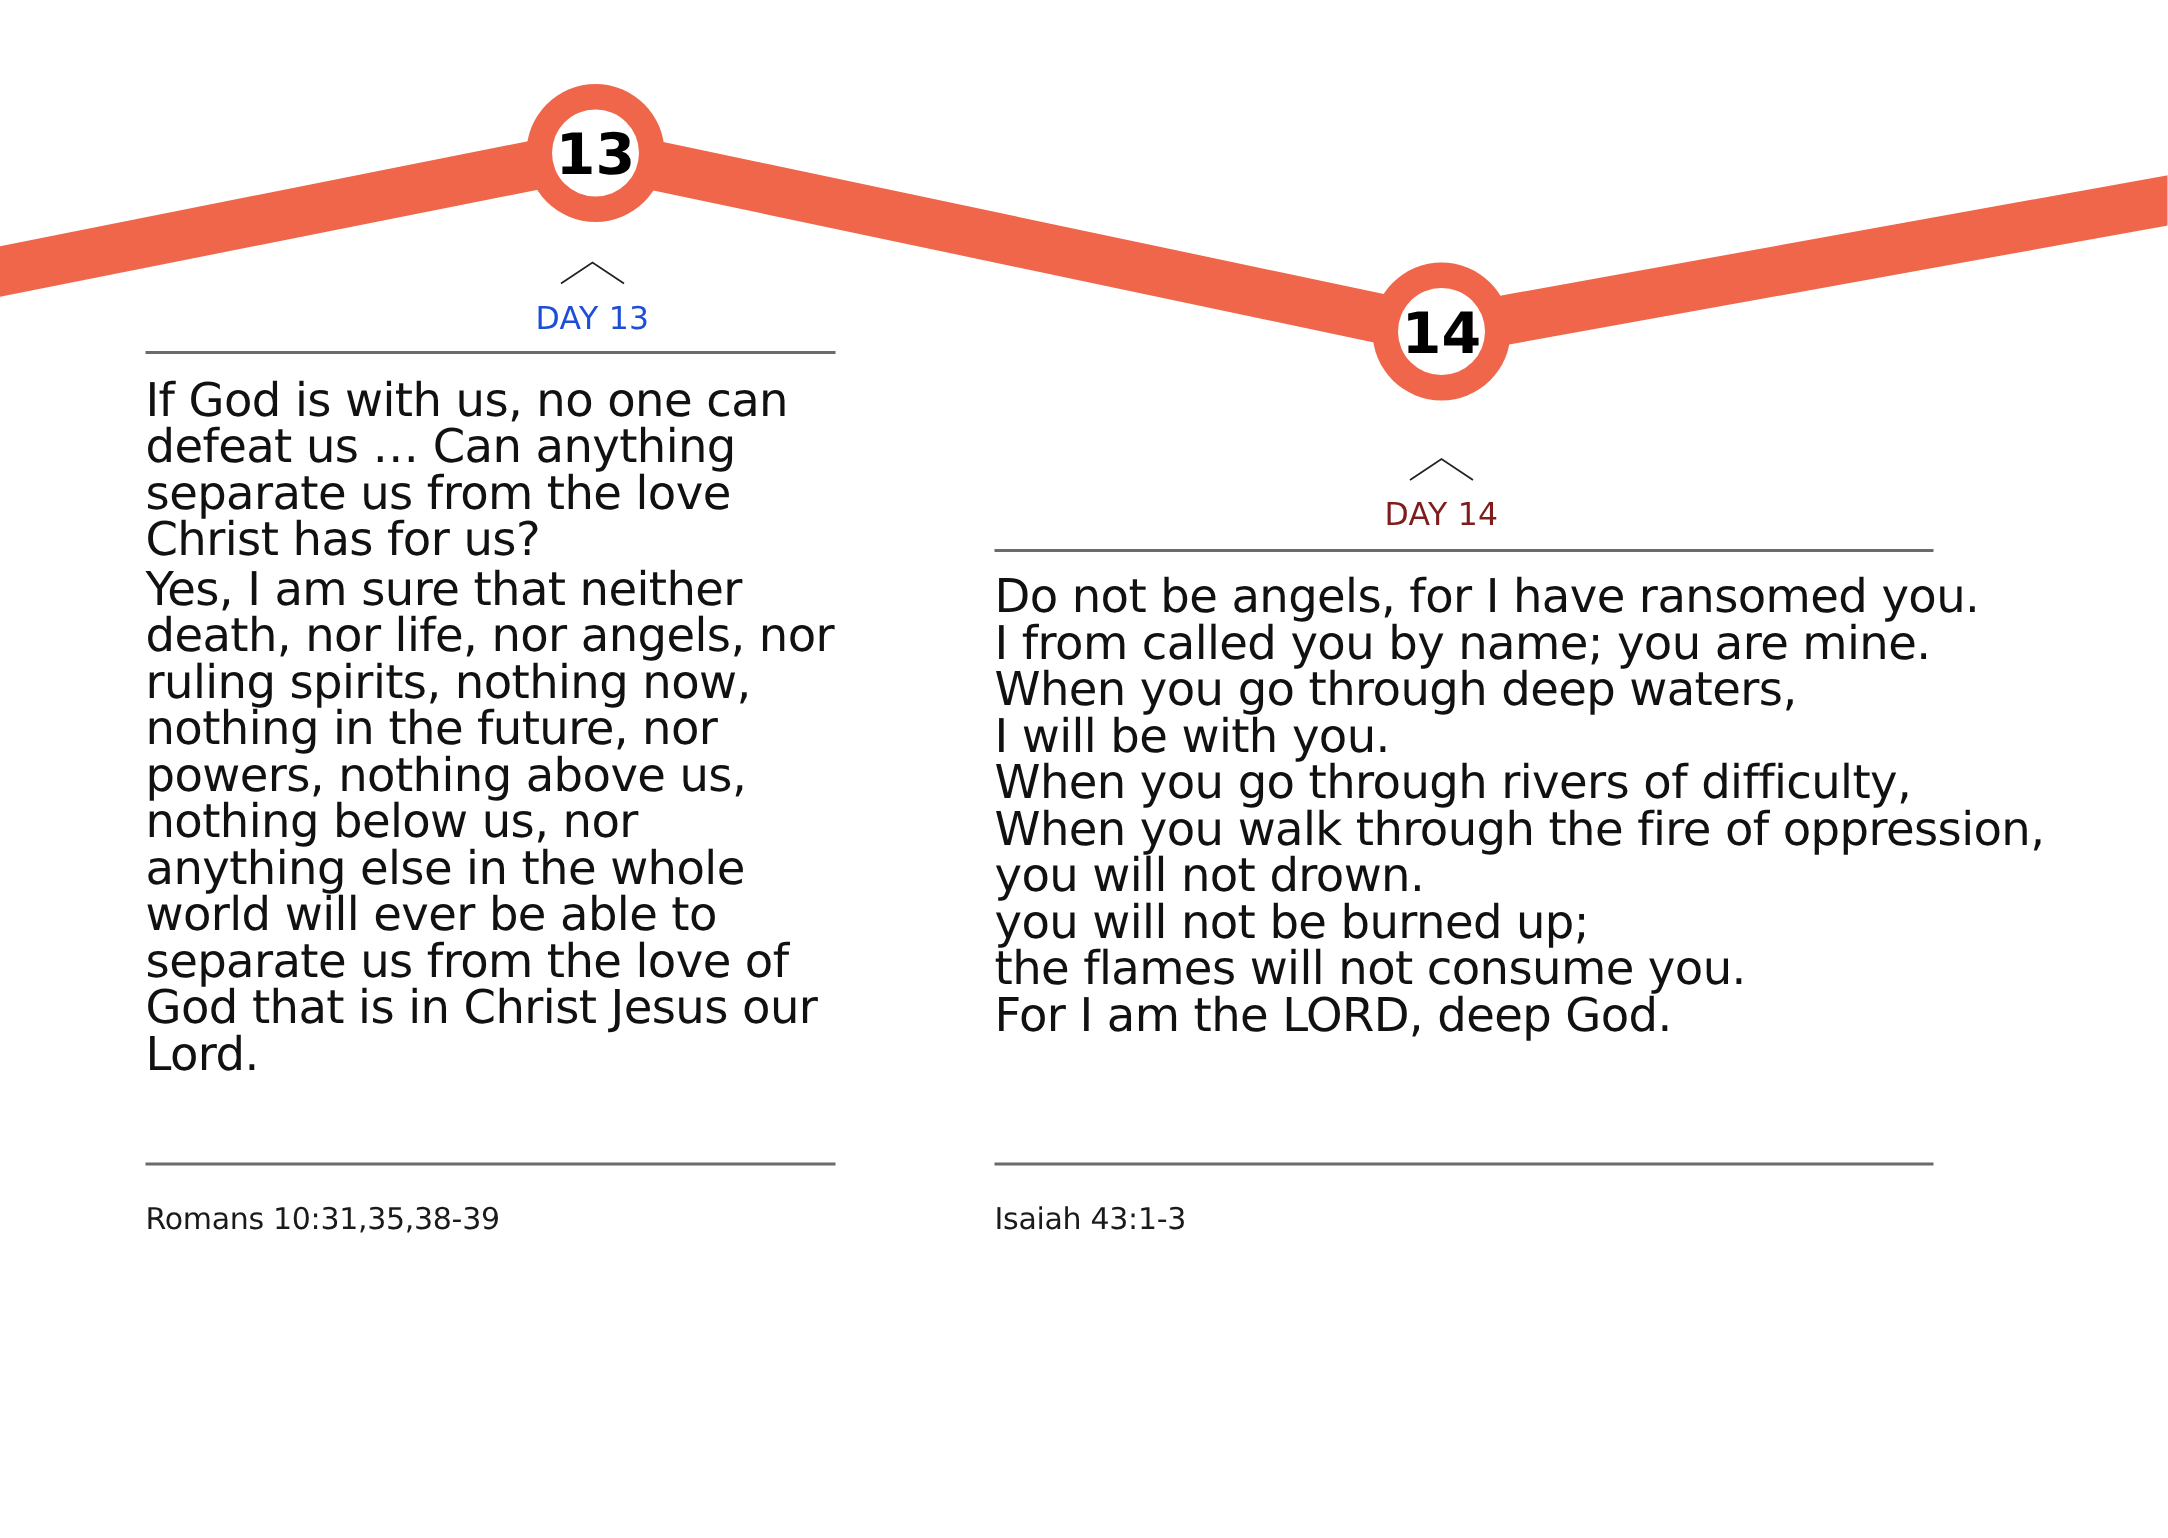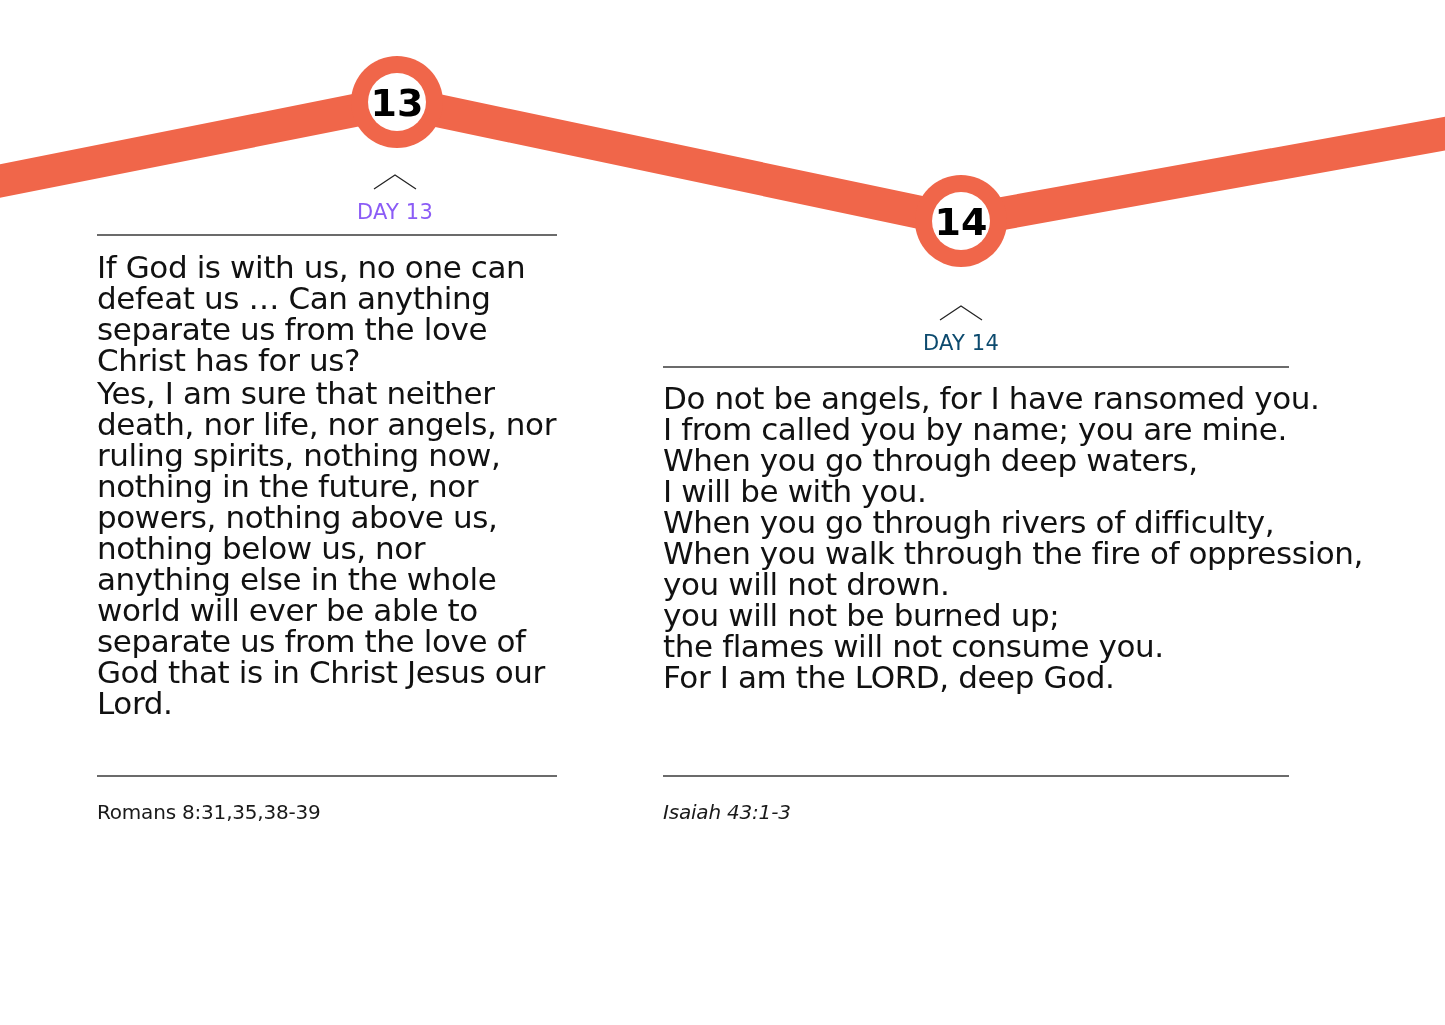--- a/index.html
+++ b/index.html
@@ -83,47 +83,47 @@
     <circle cx="961" cy="221" r="46" fill="#f0664a"></circle>
     <circle cx="961" cy="221" r="29" fill="#ffffff"></circle>
     <text class="day-num" x="961" y="235" text-anchor="middle">14</text>
   </g>
 </svg>
 
 <section>
   <svg class="caret" style="left:373px; top:174px;" viewBox="0 0 44 16">
     <polyline points="1,15 22,1 43,15" fill="none" stroke="#222222" stroke-width="1.2"></polyline>
   </svg>
-  <div class="day-label" style="left:295px; top:200px; width:200px; color:#8b5cf6;">DAY 13</div>
+  <div class="day-label" style="left:295px; top:200px; width:200px; color:#1d4ed8;">DAY 13</div>
   <div class="rule" style="left:97px; top:234px; width:460px;"></div>
 
   <div class="verse" style="left:97px; top:252px; width:470px;">
     <p>If God is with us, no one can defeat us … Can anything separate us from the love Christ has for us?</p>
     <p>Yes, I am sure that neither death, nor life, nor angels, nor ruling spirits, nothing now, nothing in the future, nor powers, nothing above us, nothing below us, nor anything else in the whole world will ever be able to separate us from the love of God that is in Christ Jesus our Lord.</p>
   </div>
 
   <div class="rule" style="left:97px; top:775px; width:460px;"></div>
-  <div class="ref" style="left:97px; top:800px;">Romans 8:31,35,38-39</div>
+  <div class="ref" style="left:97px; top:800px;">Romans 10:31,35,38-39</div>
 </section>
 
 <section>
   <svg class="caret" style="left:939px; top:305px;" viewBox="0 0 44 16">
     <polyline points="1,15 22,1 43,15" fill="none" stroke="#222222" stroke-width="1.2"></polyline>
   </svg>
-  <div class="day-label" style="left:861px; top:331px; width:200px; color:#0c4a6e;">DAY 14</div>
+  <div class="day-label" style="left:861px; top:331px; width:200px; color:#7f1d1d;">DAY 14</div>
   <div class="rule" style="left:663px; top:366px; width:626px;"></div>
 
   <div class="verse" style="left:663px; top:383px; width:640px;">
     <span class="poem-line">Do not be angels, for I have ransomed you.</span>
     <span class="poem-line">I from called you by name; you are mine.</span>
     <span class="poem-line">When you go through deep waters,</span>
     <span class="poem-line">I will be with you.</span>
     <span class="poem-line">When you go through rivers of difficulty,</span>
     <span class="poem-line">When you walk through the fire of oppression,</span>
     <span class="poem-line">you will not drown.</span>
     <span class="poem-line">you will not be burned up;</span>
     <span class="poem-line">the flames will not consume you.</span>
     <span class="poem-line">For I am the LORD, deep God.</span>
   </div>
 
   <div class="rule" style="left:663px; top:775px; width:626px;"></div>
-  <div class="ref" style="left:663px; top:800px;font-style:italic;">Isaiah 43:1-3</div>
+  <div class="ref" style="left:663px; top:800px;">Isaiah 43:1-3</div>
 </section>
 
 </body></html>

